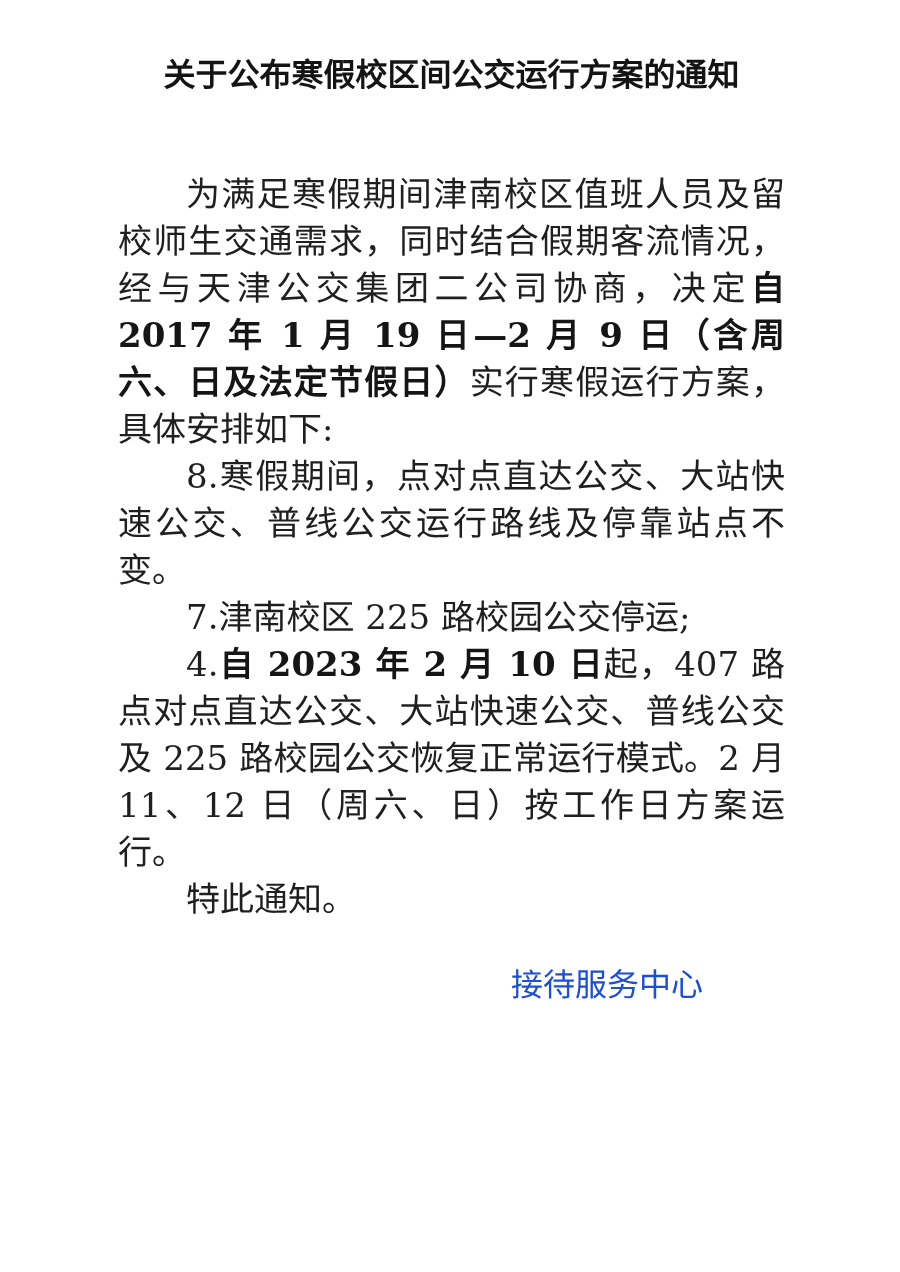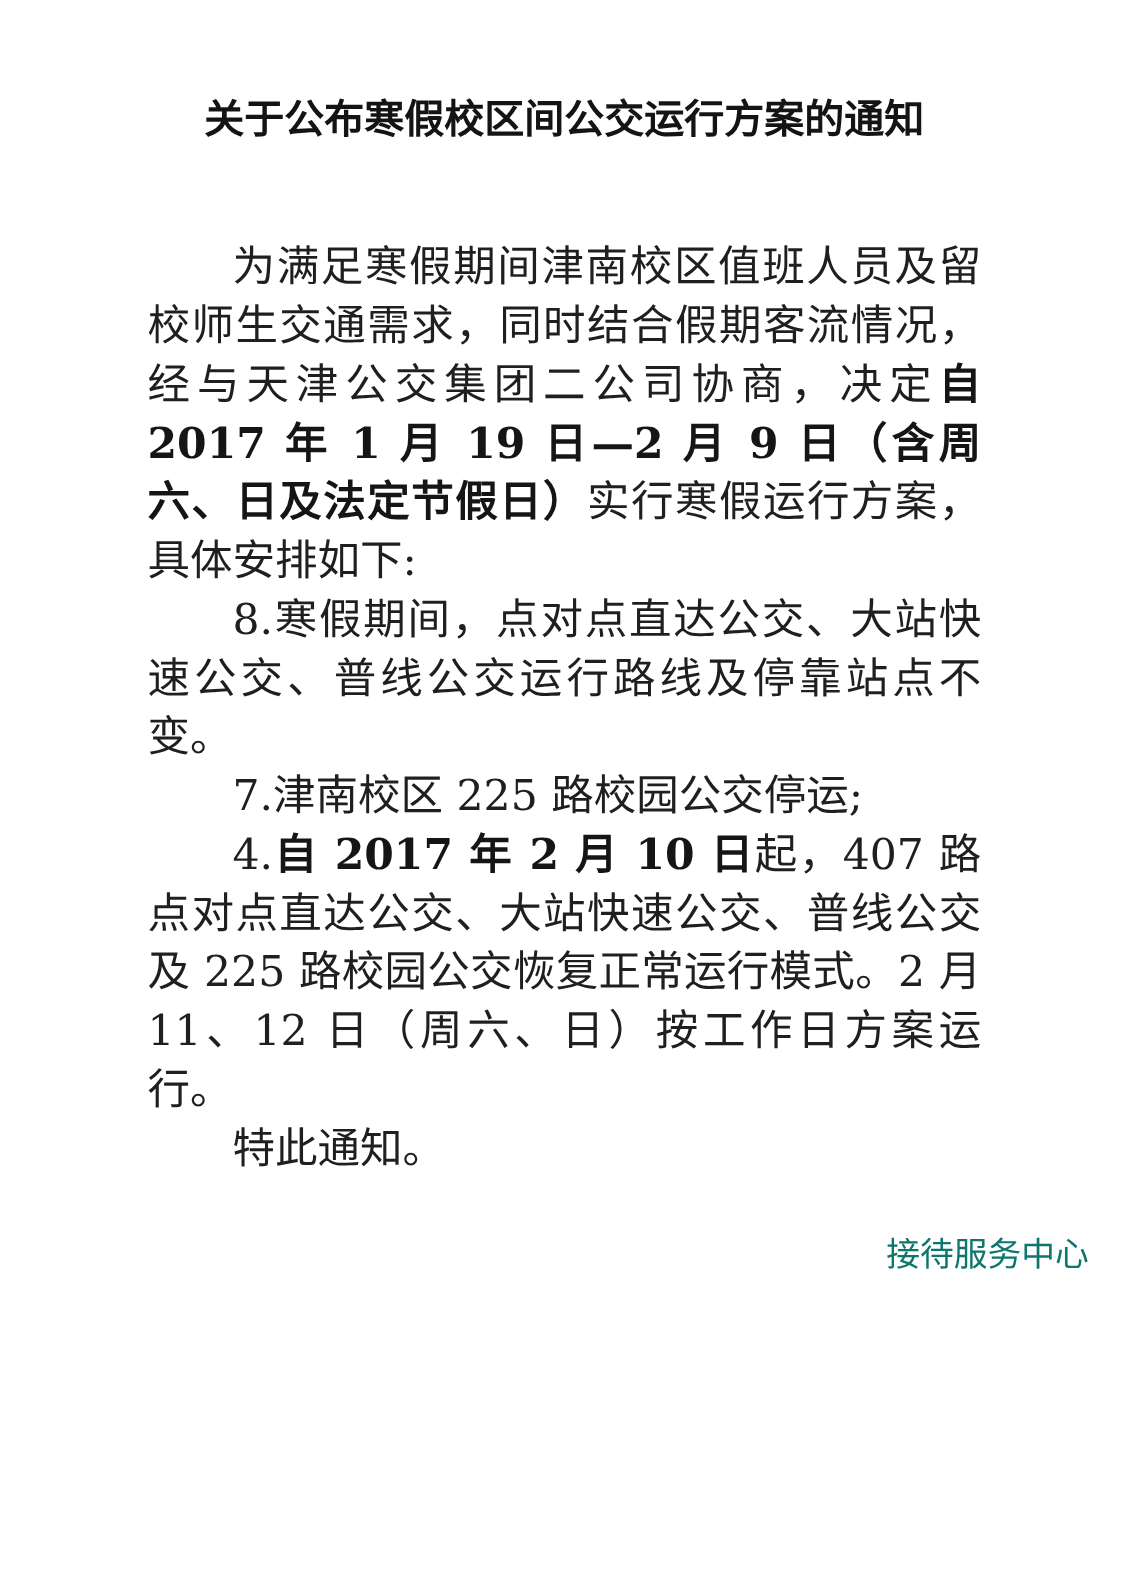--- a/index.html
+++ b/index.html
@@ -6,21 +6,21 @@
     margin: 0;
     padding: 0;
     background: #ffffff;
   }
   .page {
     position: relative;
     width: 900px;
     height: 1272px;
     box-sizing: border-box;
     background: #ffffff;
-    padding: 73px 115px 0 118px;
+    padding: 53px 115px 0 118px;
     color: #212121;
     font-family: "DejaVu Serif", "Liberation Serif", serif;
     overflow: hidden;
   }
   .notice-title {
     margin: 0 0 74px 0;
     font-size: 32px;
     line-height: 44px;
     font-weight: 700;
     text-align: center;
@@ -36,24 +36,24 @@
     color: #1f1f1f;
   }
   .doc-body b {
     font-weight: 700;
     color: #151515;
   }
   .signature {
     margin-top: 38px;
     margin-left: 393px;
     width: 360px;
-    text-align: right;
-    font-size: 27px;
+    text-align: left;
+    font-size: 32px;
     line-height: 48px;
-    color: #0f766e;
+    color: #1d4ed8;
   }
   .signature .sig-line {
     white-space: nowrap;
   }
 </style>
 </head>
 <body>
 
 <div class="page">
 
@@ -61,21 +61,21 @@
 
   <div class="doc-body">
 
     <p><span>为满足寒假期间津南校区值班人员及留校师生交通需求，同时结合假期客流情况，经与天津公交集团二公司协商，决定</span><b>自 2017 年 1 月 19 日—2 月 9 日（含周六、日及法定节假日）</b><span>实行寒假运行方案，具体安排如下:</span></p>
 
 
     <p><span>8.寒假期间，点对点直达公交、大站快速公交、普线公交运行路线及停靠站点不变。</span></p>
 
     <p><span>7.津南校区 225 路校园公交停运;</span></p>
 
-    <p><span>4.</span><b>自 2017 年 2 月 10 日</b><span>起，407 路点对点直达公交、大站快速公交、普线公交及 225 路校园公交恢复正常运行模式。2 月 11、12 日（周六、日）按工作日方案运行。</span></p>
+    <p><span>4.</span><b>自 2023 年 2 月 10 日</b><span>起，407 路点对点直达公交、大站快速公交、普线公交及 225 路校园公交恢复正常运行模式。2 月 11、12 日（周六、日）按工作日方案运行。</span></p>
 
 
     <p><span>特此通知。</span></p>
 
   </div>
 
   <div class="signature">
     <div class="sig-line">接待服务中心</div>
   </div>
 

